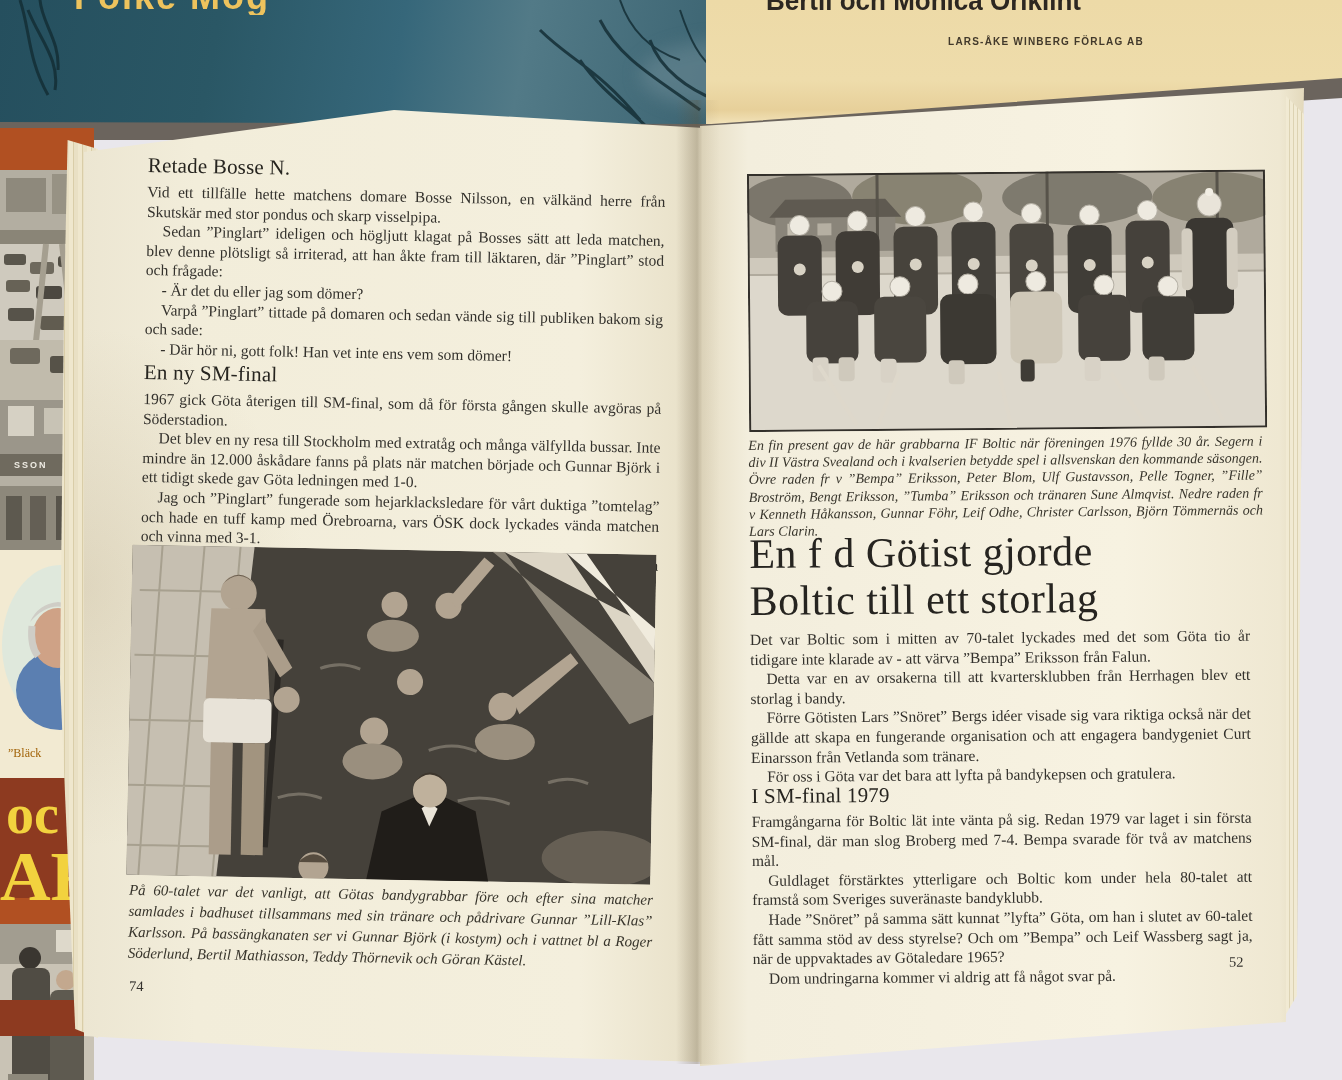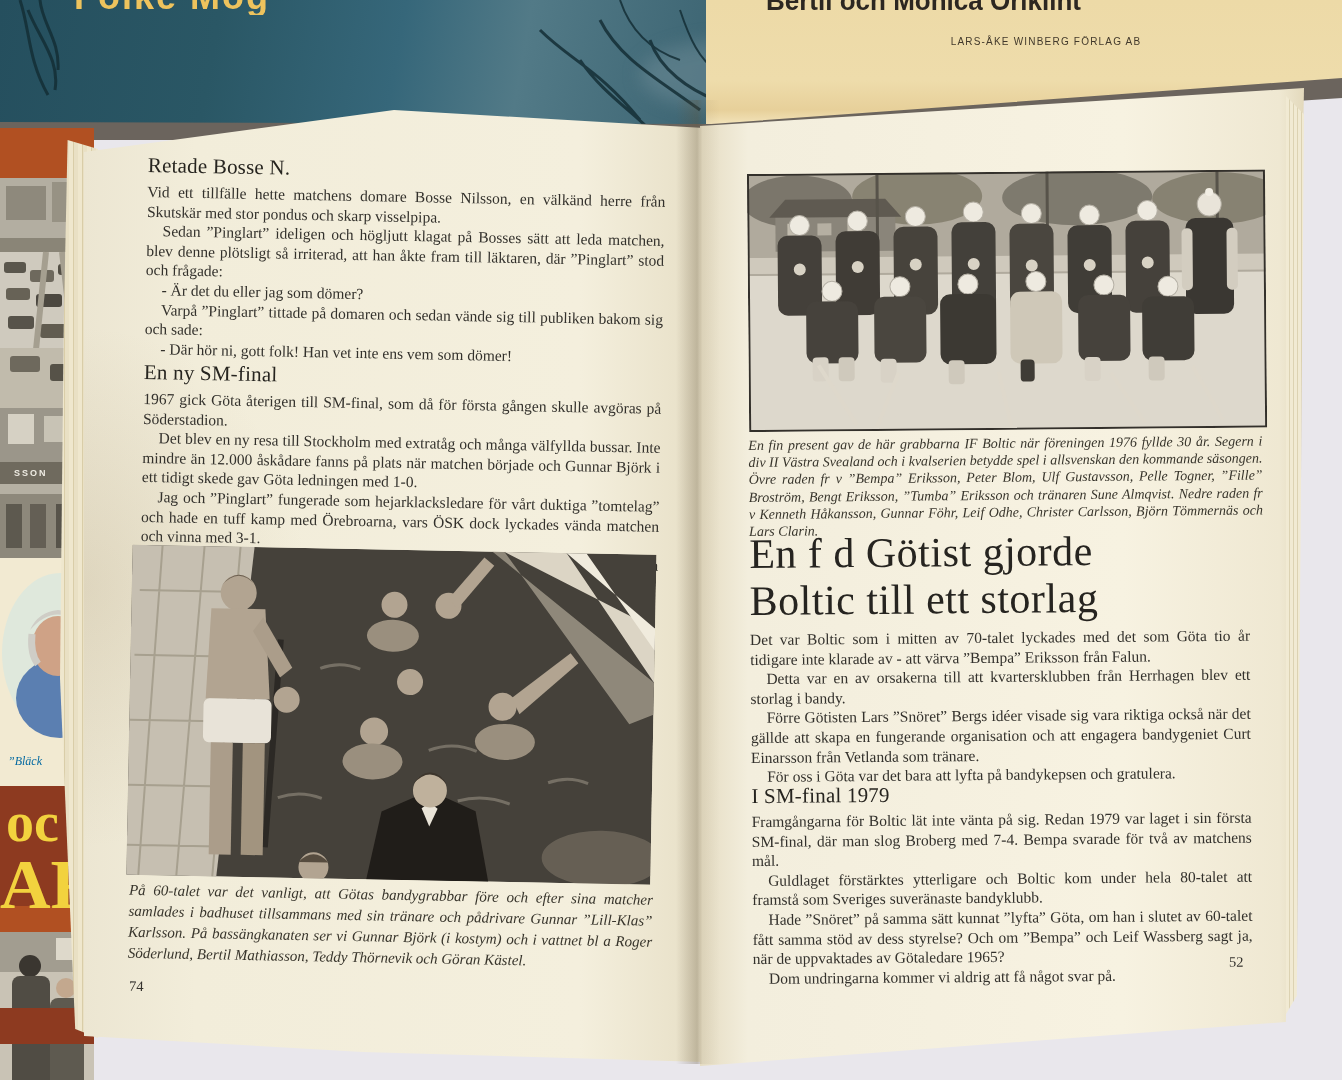--- a/index.html
+++ b/index.html
@@ -18,35 +18,35 @@
   .branch{position:absolute;stroke:#142e36;fill:none;opacity:.85;}
 
   .beige-cover{position:absolute;left:706px;top:0;width:636px;height:134px;
     background:linear-gradient(180deg,#eddaa7 0%,#eedcab 60%,#e7d09a 82%,#f2e2b8 92%,#e2c98e 100%);
     clip-path:polygon(0 0,100% 0,100% 66%,0 98%);}
   .beige-title{position:absolute;left:60px;top:0;width:560px;height:13px;overflow:hidden;text-align:left;}
   .beige-title span{position:relative;top:-14px;display:block;
     font-family:"Liberation Sans",sans-serif;font-weight:bold;font-size:26px;
     letter-spacing:0px;color:#2c2721;transform:scaleY(1.05);}
   .publisher{position:absolute;left:60px;top:36px;width:560px;text-align:center;
-    font-family:"Liberation Sans",sans-serif;font-size:10px;letter-spacing:1.2px;color:#42392b;}
+    font-family:"Liberation Sans",sans-serif;font-size:10px;letter-spacing:1.2px;color:#42392b;font-weight:bold;}
 
   .cover-shadow{position:absolute;left:0;top:0;width:1342px;height:160px;
     clip-path:polygon(0 122px,53% 124px,100% 78px,100% 98px,53% 140px,0 140px);
     background:#6b645d;}
 
   
   .orange-book{position:absolute;left:0;top:128px;width:94px;height:908px;background:#b15022;}
-  .ob-band{position:absolute;left:0;width:94px;margin-top:8px;}
+  .ob-band{position:absolute;left:0;width:94px;}
   .ob-cream{background:#f2ead2;}
   .ob-red{background:#8d3a20;}
   .ob-photo svg{display:block;}
   .ob-bigletters{position:absolute;left:4px;font-family:"Liberation Serif",serif;
     font-weight:bold;color:#f2d23e;line-height:1;}
-  .ob-caption{position:absolute;left:8px;font-style:italic;font-size:12px;color:#0369a1;}
+  .ob-caption{position:absolute;left:8px;font-size:12px;color:#a16207;}
   .portrait{position:absolute;}
   .sign-frag{position:absolute;font-family:"Liberation Sans",sans-serif;font-weight:bold;
     color:#efece4;font-size:9px;letter-spacing:2px;}
 
   
   .fore-edge{position:absolute;left:60px;top:140px;width:38px;height:898px;
     background:repeating-linear-gradient(90deg,#efe7cd 0 4px,#d9cda8 4px 5px,#e9e0c4 5px 9px);
     clip-path:polygon(20% 0,100% 1%,100% 100%,40% 99%,0 60%,10% 20%);}
   .page-left{position:absolute;left:84px;top:104px;width:620px;height:966px;
     background:

